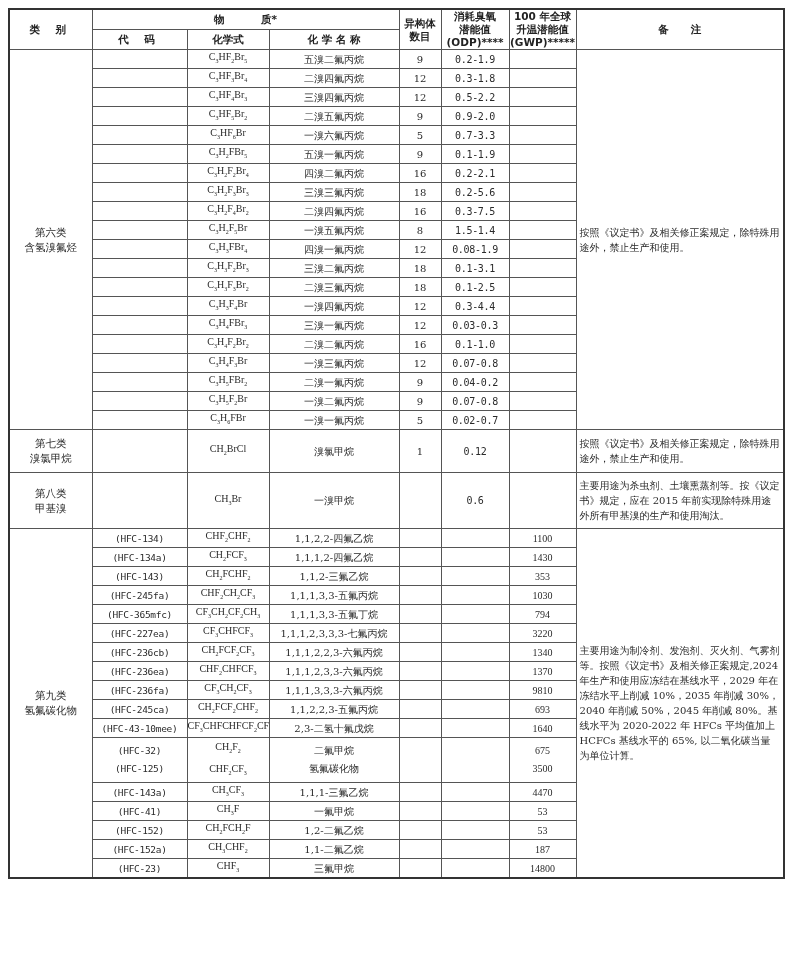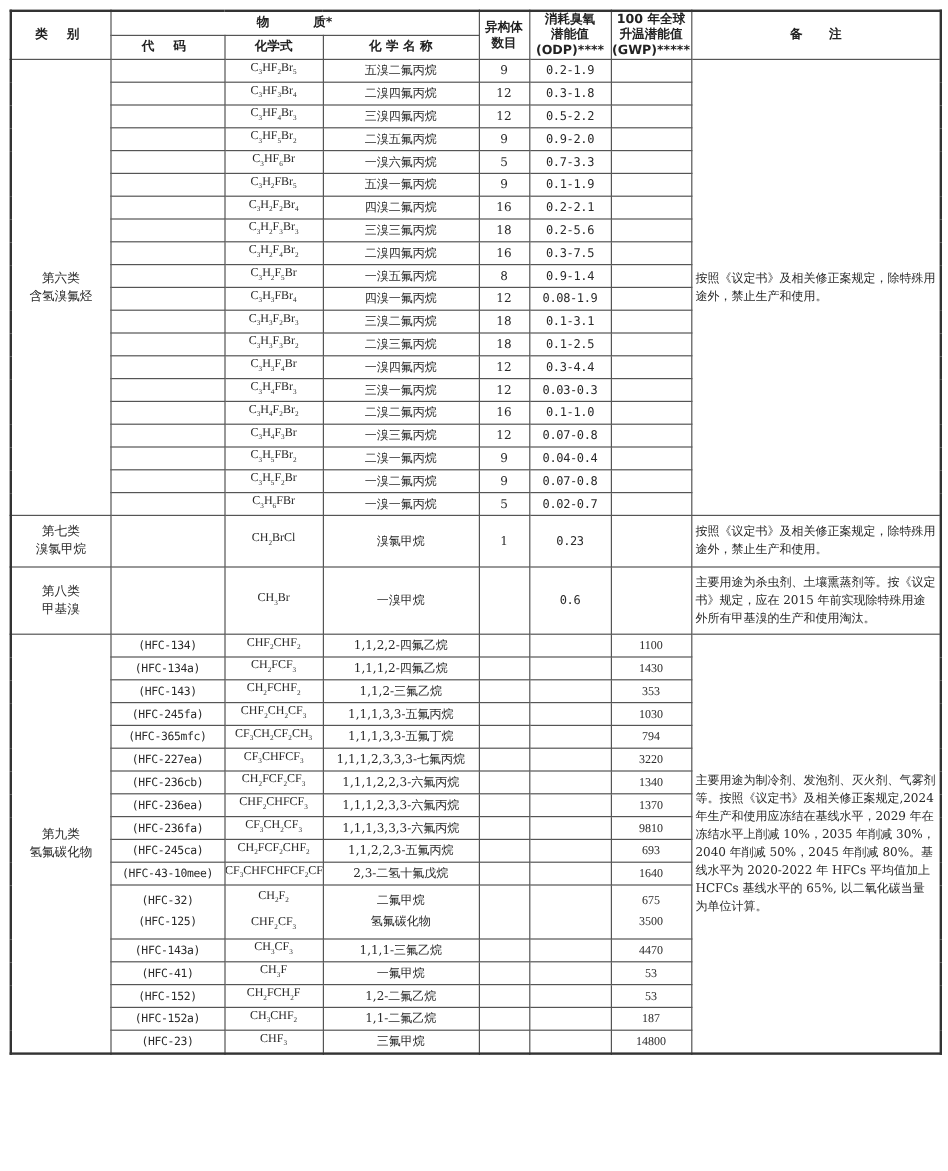--- a/index.html
+++ b/index.html
@@ -139,21 +139,21 @@
         <td>二溴四氟丙烷</td>
         <td>16</td>
         <td class="mono">0.3-7.5</td>
         <td></td>
       </tr>
       <tr class="r">
         <td></td>
         <td class="formula">C<sub style="font-size: 6px;">3</sub>H<sub style="font-size: 6px;">2</sub>F<sub style="font-size: 6px;">5</sub>Br</td>
         <td>一溴五氟丙烷</td>
         <td>8</td>
-        <td class="mono">0.9-1.4</td>
+        <td class="mono">1.5-1.4</td>
         <td></td>
       </tr>
       <tr class="r">
         <td></td>
         <td class="formula">C<sub style="font-size: 6px;">3</sub>H<sub style="font-size: 6px;">3</sub>FBr<sub style="font-size: 6px;">4</sub></td>
         <td>四溴一氟丙烷</td>
         <td>12</td>
         <td class="mono">0.08-1.9</td>
         <td></td>
       </tr>
@@ -203,21 +203,21 @@
         <td>一溴三氟丙烷</td>
         <td>12</td>
         <td class="mono">0.07-0.8</td>
         <td></td>
       </tr>
       <tr class="r">
         <td></td>
         <td class="formula">C<sub style="font-size: 6px;">3</sub>H<sub style="font-size: 6px;">5</sub>FBr<sub style="font-size: 6px;">2</sub></td>
         <td>二溴一氟丙烷</td>
         <td>9</td>
-        <td class="mono">0.04-0.4</td>
+        <td class="mono">0.04-0.2</td>
         <td></td>
       </tr>
       <tr class="r">
         <td></td>
         <td class="formula">C<sub style="font-size: 6px;">3</sub>H<sub style="font-size: 6px;">5</sub>F<sub style="font-size: 6px;">2</sub>Br</td>
         <td>一溴二氟丙烷</td>
         <td>9</td>
         <td class="mono">0.07-0.8</td>
         <td></td>
       </tr>
@@ -233,21 +233,21 @@
   <tbody>
     <tr style="height:43px">
       <td class="cat">
         <span class="sub-line">第七类</span>
         <span class="sub-line">溴氯甲烷</span>
       </td>
       <td></td>
       <td class="formula">CH<sub style="font-size: 6px;">2</sub>BrCl</td>
       <td>溴氯甲烷</td>
       <td>1</td>
-      <td class="mono">0.23</td>
+      <td class="mono">0.12</td>
       <td></td>
       <td class="note">按照《议定书》及相关修正案规定，除特殊用途外，禁止生产和使用。</td>
     </tr>
   </tbody>
   <tbody>
     <tr style="height:56px">
       <td class="cat">
         <span class="sub-line">第八类</span>
         <span class="sub-line">甲基溴</span>
       </td>

